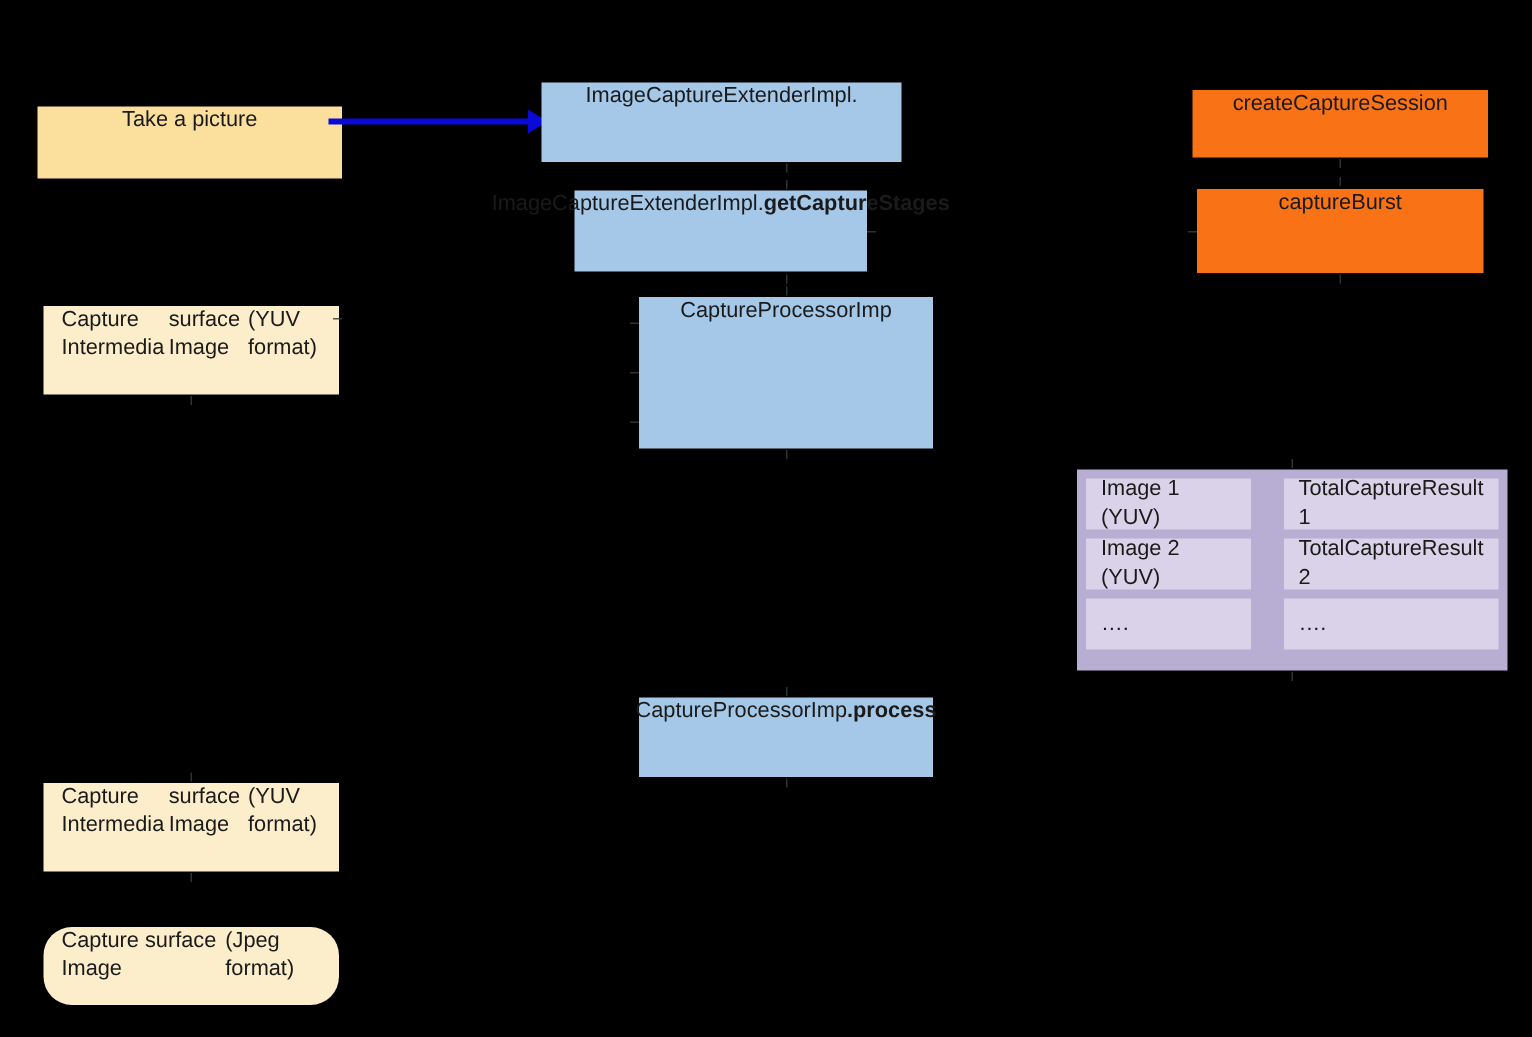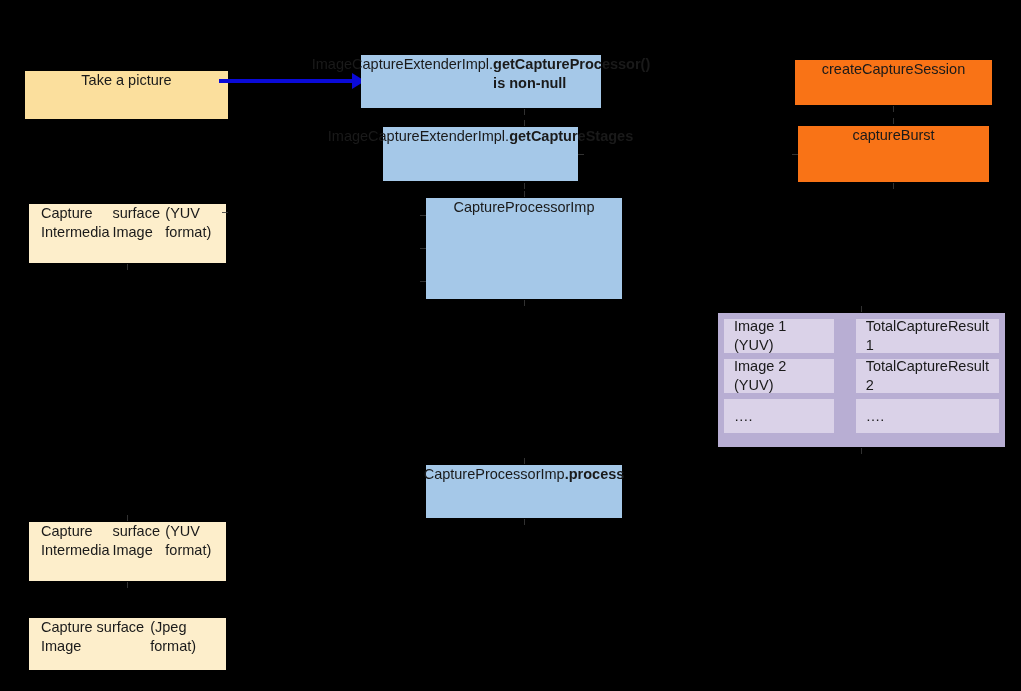--- a/index.html
+++ b/index.html
@@ -97,31 +97,30 @@
     <span class="ln">surface Image</span>
     <span class="ln">(YUV format)</span>
   </div>
 
   <div class="node cream" style="left:29px; top:522px; width:197px; height:59px;">
     <span class="ln">Capture Intermedia</span>
     <span class="ln">surface Image</span>
     <span class="ln">(YUV format)</span>
   </div>
 
-  <div class="node cream" style="left:29px; top:618px; width:197px; height:52px;">
+  <div class="node cream" style="left:29px; top:618px; width:197px; height:52px;border-radius:19px;">
     <span class="ln">Capture surface Image</span>
     <span class="ln">(Jpeg format)</span>
   </div>
 
   <div class="arrow-line" style="left:219px; top:79px; width:136px;"></div>
   <div class="arrow-head" style="left:352px; top:73px;"></div>
 
   <div class="node blue" style="left:361px; top:55px; width:240px; height:53px;">
     <span class="ln">ImageCaptureExtenderImpl.</span>
-    <span class="ln bold">getCaptureProcessor() is non-null</span>
   </div>
 
   <div class="node blue" style="left:383px; top:127px; width:195px; height:54px;">
     <span class="ln">ImageCaptureExtenderImpl.</span>
     <span class="ln bold">getCaptureStages</span>
   </div>
 
   <div class="node blue" style="left:426px; top:198px; width:196px; height:101px;">
     <span class="ln">CaptureProcessorImp</span>
   </div>

